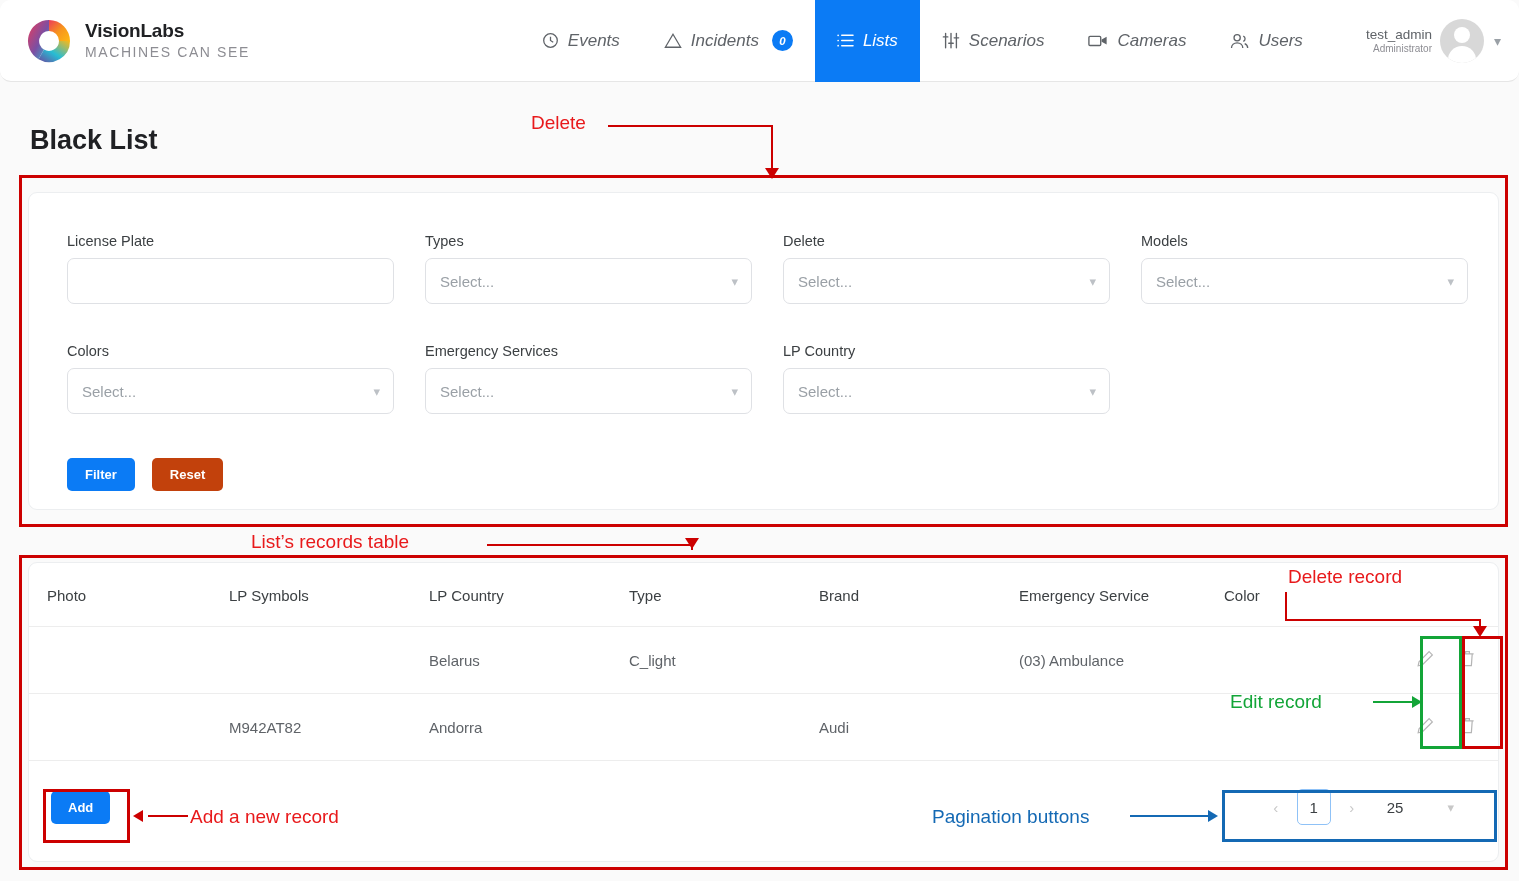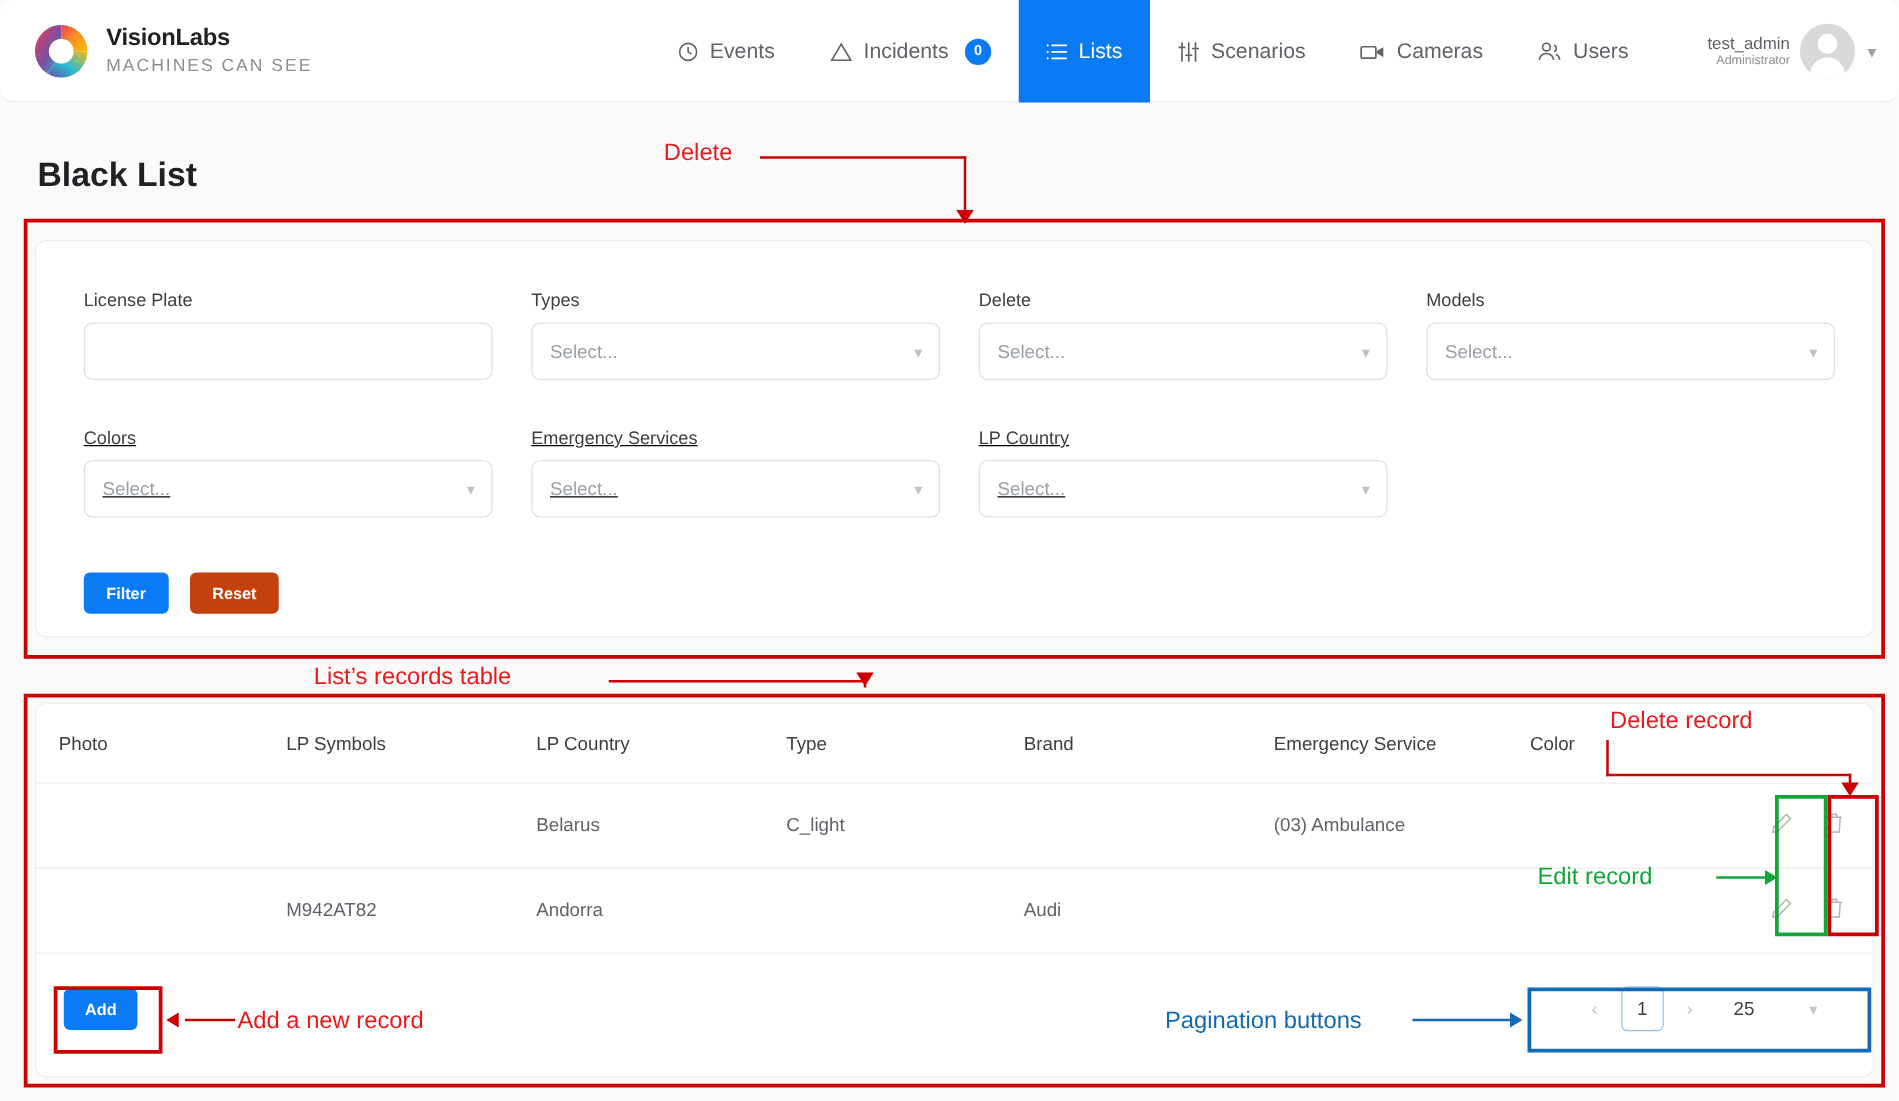--- a/index.html
+++ b/index.html
@@ -8,29 +8,29 @@
     background: #ffffff;
     font-family: "Liberation Sans", sans-serif;
     overflow: hidden;
   }
   .page { position: relative; width: 1519px; height: 881px; background: #fafafa; }
 
   
   .topnav {
     position: absolute; top: 0; left: 0; width: 1519px; height: 82px;
     background: #fff; border-bottom: 1px solid #e6e6e6;
-    display: flex;  border-radius: 11px;
+    display: flex; align-items: center; border-radius: 11px;
   }
   .brand { display: flex; align-items: center; margin-left: 26px; }
   .brand-logo { width: 46px; height: 46px; position: relative; }
   .brand-text { margin-left: 13px; }
   .brand-name { font-size: 19px; font-weight: bold; color: #202124; letter-spacing: -0.2px; line-height: 1.05; }
   .brand-sub { font-size: 14px; color: #8d8d93; letter-spacing: 1.6px; margin-top: 3px; }
 
-  .nav-items { display: flex; align-items: stretch; height: 82px; margin-left: 270px; }
+  .nav-items { display: flex; align-items: stretch; height: 82px; margin-left: 270px; font-style: italic; }
   .nav-item {
     display: flex; align-items: center; gap: 9px;
     padding: 0 22px; height: 82px;
     font-size: 17px; color: #5f6368; cursor: pointer;
     white-space: nowrap;
   }
   .nav-item.active { background: #0b7bf5; color: #fff; }
   .nav-item .ico { display: flex; align-items: center; }
   .badge {
     display: inline-flex; align-items: center; justify-content: center;
@@ -269,21 +269,21 @@
       </div>
       <div class="field" style="width:327px;">
         <label>Models</label>
         <div class="ctrl">
           <span>Select...</span>
           <span class="chev">▾</span>
         </div>
       </div>
     </div>
 
-    <div class="form-row" style="left:38px; top:150px; gap:31px;text-decoration:underline;">
+    <div class="form-row" style="left:38px; top:150px; gap:31px;">
       <div class="field" style="width:327px;">
         <label>Colors</label>
         <div class="ctrl">
           <span>Select...</span>
           <span class="chev">▾</span>
         </div>
       </div>
       <div class="field" style="width:327px;">
         <label>Emergency Services</label>
         <div class="ctrl">

